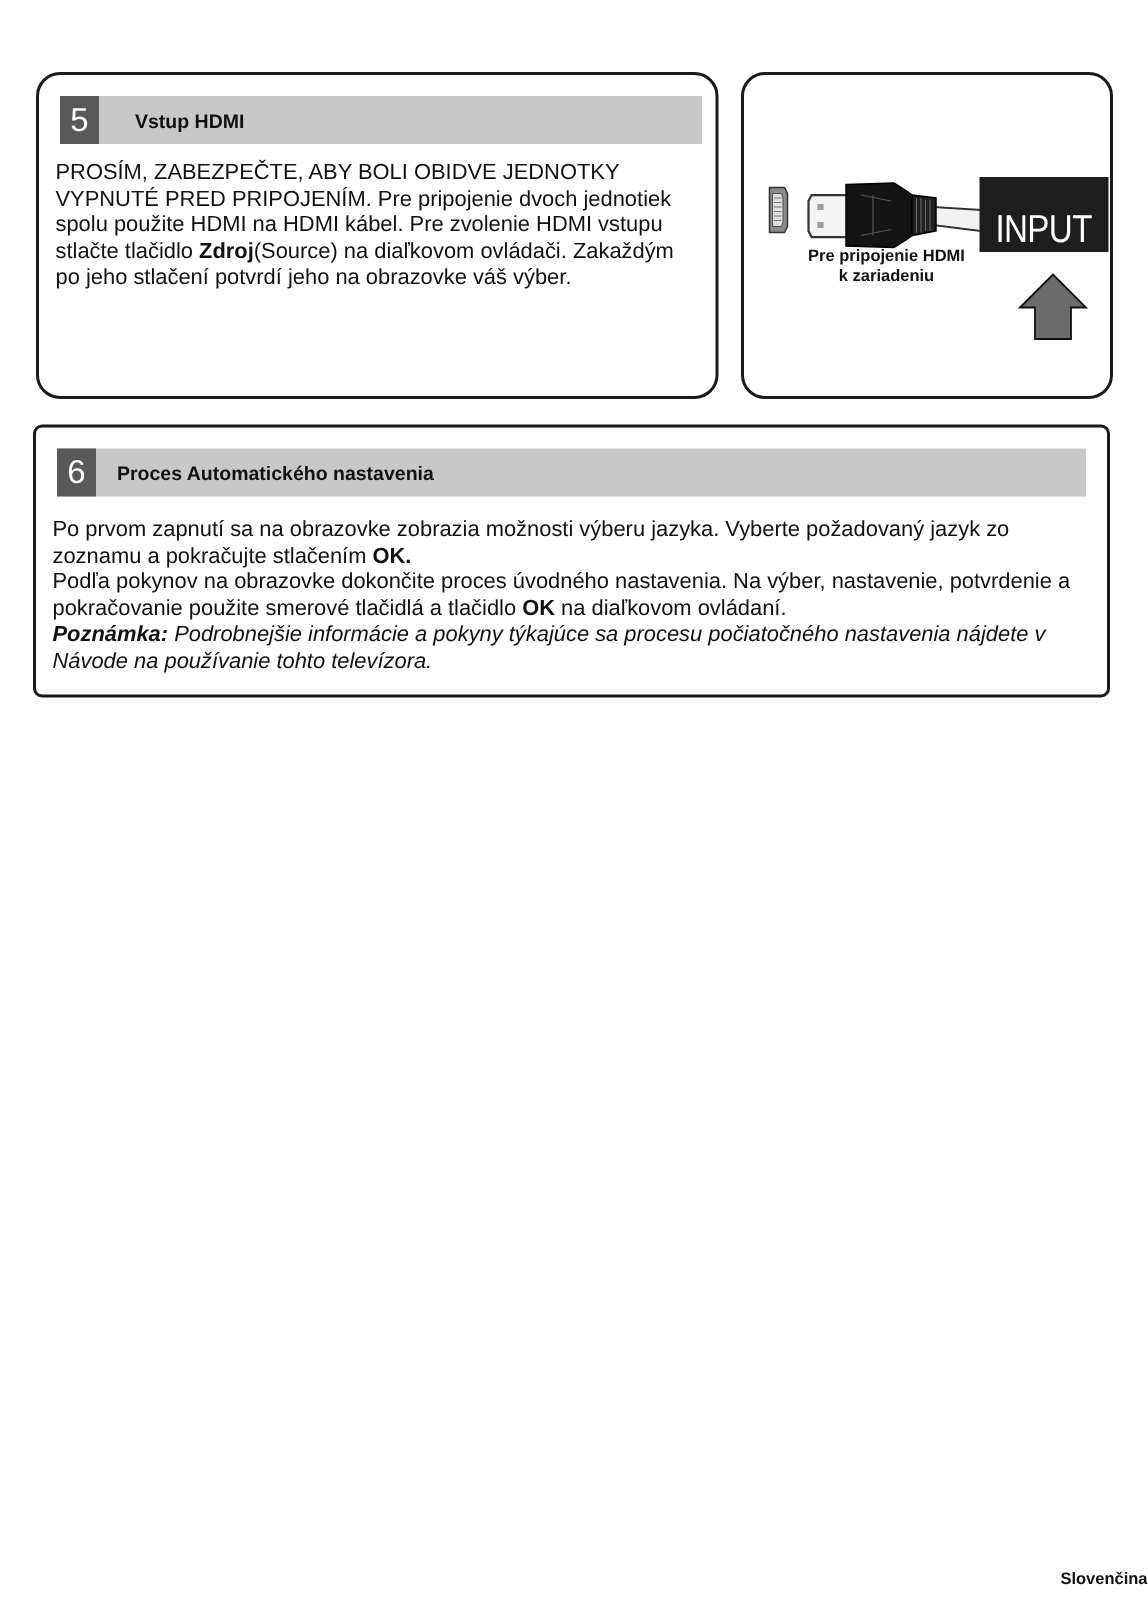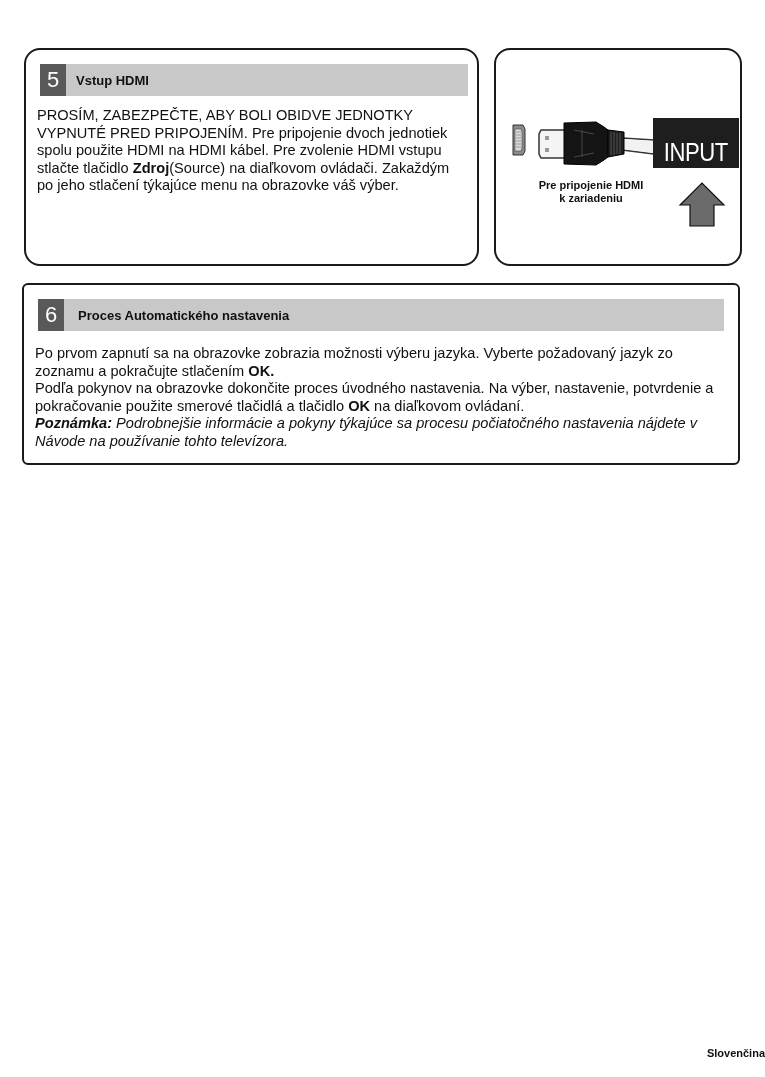--- a/index.html
+++ b/index.html
@@ -7,45 +7,45 @@
            font-family: "Liberation Sans", sans-serif; color: #111; }
     .box { position: absolute; border: 2px solid #1a1a1a; border-radius: 16px; background: #fff; box-sizing: border-box; }
     #box5 { left: 24px; top: 48px; width: 455px; height: 218px; }
     #box-img { left: 494px; top: 48px; width: 248px; height: 218px; }
     #box6 { left: 22px; top: 283px; width: 718px; height: 182px; border-radius: 6px; }
     .section-header { position: absolute; height: 32px; background: #c8c8c8; display: flex; align-items: center; }
     #box5 .section-header { left: 14px; top: 14px; width: 428px; }
     #box6 .section-header { left: 14px; top: 14px; width: 686px; }
     .section-num { width: 26px; height: 32px; background: #595959; color: #fff;
                    font-size: 22px; display: flex; align-items: center; justify-content: center; }
-    .section-title { font-weight: bold; font-size: 13px; margin-left: 10px; color: #111; }
+    .section-title { font-weight: bold; font-size: 13px; margin-left: 24px; color: #111; }
     #box6 .section-title { margin-left: 14px; }
     .body-text { position: absolute; font-size: 14.6px; line-height: 17.5px; }
     #box5 .body-text { left: 11px; top: 57px; width: 430px; }
     #box5 .note { position: absolute; left: 11px; top: 178px; width: 430px; font-size: 12.2px; line-height: 15.5px; font-style: italic; }
     #box6 .body-text { left: 11px; top: 60px; width: 700px; }
     .footer { position: absolute; left: 0; width: 765px; top: 1047px; text-align: right; font-weight: bold; font-size: 11px; }
     
     .illus { position: absolute; left: 0; top: 0; width: 244px; height: 214px; }
     .input-label { position: absolute; left: 157px; top: 68px; width: 86px; height: 50px; background: #1e1e1e;
                    color: #fff; font-size: 26px; display: flex; align-items: flex-end; justify-content: center;
                    letter-spacing: -0.5px; font-family: "Liberation Sans Narrow", "Liberation Sans", sans-serif; transform-origin: center; }
     .input-label span { display: inline-block; transform: scaleX(0.85); }
-    .caption { position: absolute; left: 20px; top: 129px; width: 150px; text-align: center;
+    .caption { position: absolute; left: 20px; top: 115px; width: 150px; text-align: center;
                font-weight: bold; font-size: 11px; line-height: 12.5px; }
   </style>
 </head>
 <body>
 
 <div class="box" id="box5">
   <div class="section-header">
     <div class="section-num">5</div>
     <div class="section-title">Vstup HDMI</div>
   </div>
-  <div class="body-text"><span>PROSÍM, ZABEZPEČTE, ABY BOLI OBIDVE JEDNOTKY VYPNUTÉ PRED PRIPOJENÍM. Pre pripojenie dvoch jednotiek spolu použite HDMI na HDMI kábel. Pre zvolenie HDMI vstupu stlačte tlačidlo </span><span style="font-weight: bold;">Zdroj</span><span>(Source) na diaľkovom ovládači. Zakaždým po jeho stlačení týkajúce menu na obrazovke váš výber.</span></div>
+  <div class="body-text"><span>PROSÍM, ZABEZPEČTE, ABY BOLI OBIDVE JEDNOTKY VYPNUTÉ PRED PRIPOJENÍM. Pre pripojenie dvoch jednotiek spolu použite HDMI na HDMI kábel. Pre zvolenie HDMI vstupu stlačte tlačidlo </span><span style="font-weight: bold;">Zdroj</span><span>(Source) na diaľkovom ovládači. Zakaždým po jeho stlačení potvrdí jeho na obrazovke váš výber.</span></div>
 </div>
 
 <div class="box" id="box-img">
   <svg class="illus" viewBox="0 0 244 214">
     <g>
       <path d="M17 75 L27 75 L29 79 L29 101 L27 105 L17 105 Z" fill="#8a8a8a" stroke="#333" stroke-width="1"></path>
       <path d="M19 79 L25 79 L26 82 L26 98 L25 101 L19 101 Z" fill="#ddd" stroke="#444" stroke-width="0.6"></path>
       <g stroke="#555" stroke-width="0.5">
         <line x1="20" y1="82" x2="25" y2="82"></line>
           <line x1="20" y1="85" x2="25" y2="85"></line>

